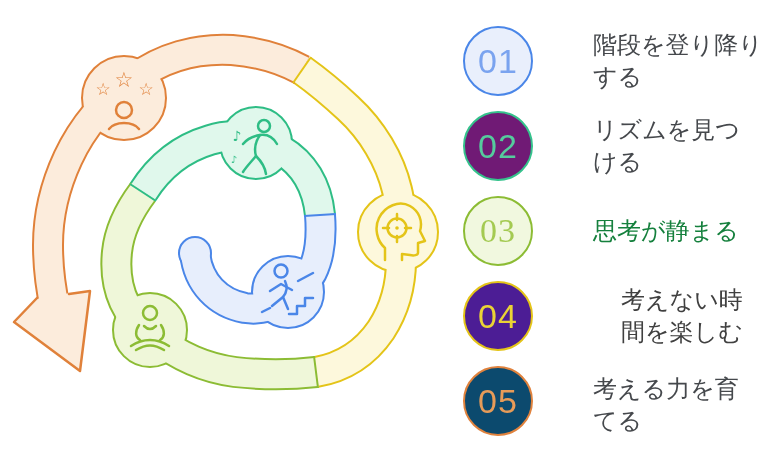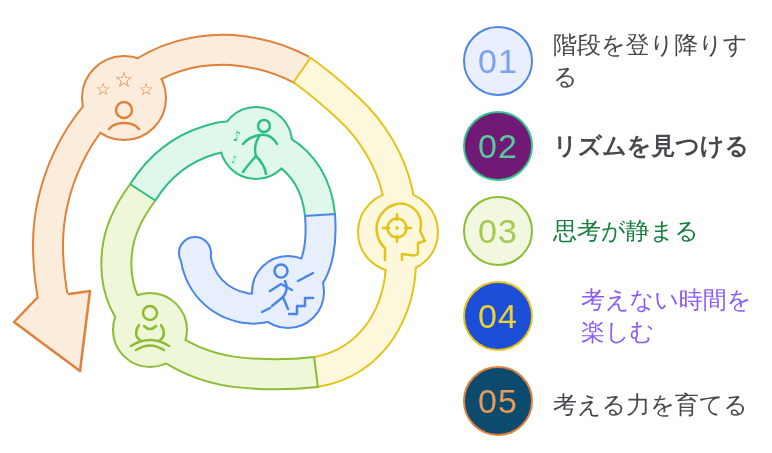--- a/index.html
+++ b/index.html
@@ -2,21 +2,21 @@
 <html><head>
 <meta charset="utf-8">
 <style>
   html,body{margin:0;padding:0;background:#ffffff;}
   .stage{
     position:relative;width:772px;height:453px;background:#ffffff;overflow:hidden;
     font-family:"Liberation Sans", sans-serif;
   }
   .spiral-wrap{position:absolute;left:0;top:0;width:460px;height:453px;}
   .steps-list{position:absolute;left:463px;top:26px;width:300px;}
-  .step-row{display:flex;align-items:center;margin-bottom:15px;height:70px;}
+  .step-row{display:flex;align-items:center;margin-bottom:15px;height:70px;gap:40px;}
   .num-circle{
     width:66px;height:66px;border:2px solid;border-radius:50%;
     display:flex;align-items:center;justify-content:center;
     font-size:34px;font-weight:300;letter-spacing:1px;flex:0 0 auto;
   }
   .step-label{margin-left:20px;font-size:24px;color:#45484c;}
   svg text{font-family:"DejaVu Sans", sans-serif;}
 </style>
 </head>
 <body>
@@ -109,31 +109,31 @@
 
   <div class="steps-list">
 
     <div class="step-row">
       <div class="num-circle" style="border-color: rgb(74, 134, 232); background-color: rgb(233, 239, 252); color: rgb(122, 163, 239);">01</div>
       <div class="step-label" style="color: rgb(69, 72, 76);">階段を登り降りする</div>
     </div>
 
     <div class="step-row">
       <div class="num-circle" style="border-color: rgb(53, 194, 140); background-color: #701a75; color: rgb(85, 203, 157);">02</div>
-      <div class="step-label" style="color: rgb(69, 72, 76); font-weight: bold;">リズムを見つける</div>
+      <div class="step-label" style="color: rgb(69, 72, 76);">リズムを見つける</div>
     </div>
 
     <div class="step-row">
-      <div class="num-circle" style="border-color: rgb(140, 188, 52); background-color: rgb(241, 248, 223); color: rgb(164, 202, 82);">03</div>
+      <div class="num-circle" style="border-color: rgb(140, 188, 52); background-color: rgb(241, 248, 223); color: rgb(164, 202, 82); font-family: Liberation Serif, serif;">03</div>
       <div class="step-label" style="color: #15803d;">思考が静まる</div>
     </div>
 
     <div class="step-row">
-      <div class="num-circle" style="border-color: rgb(228, 196, 24); background-color: #1d4ed8; color: rgb(234, 211, 53);">04</div>
-      <div class="step-label" style="color: #8b5cf6; margin-left: 48px;">考えない時間を楽しむ</div>
+      <div class="num-circle" style="border-color: rgb(228, 196, 24); background-color: #4c1d95; color: rgb(234, 211, 53);">04</div>
+      <div class="step-label" style="color: #404040; margin-left: 48px;">考えない時間を楽しむ</div>
     </div>
 
     <div class="step-row">
       <div class="num-circle" style="border-color: rgb(224, 130, 61); background-color: #0c4a6e; color: rgb(231, 155, 88);">05</div>
       <div class="step-label" style="color: rgb(69, 72, 76); margin-top: 8px;">考える力を育てる</div>
     </div>
 
   </div>
 </div>
 

